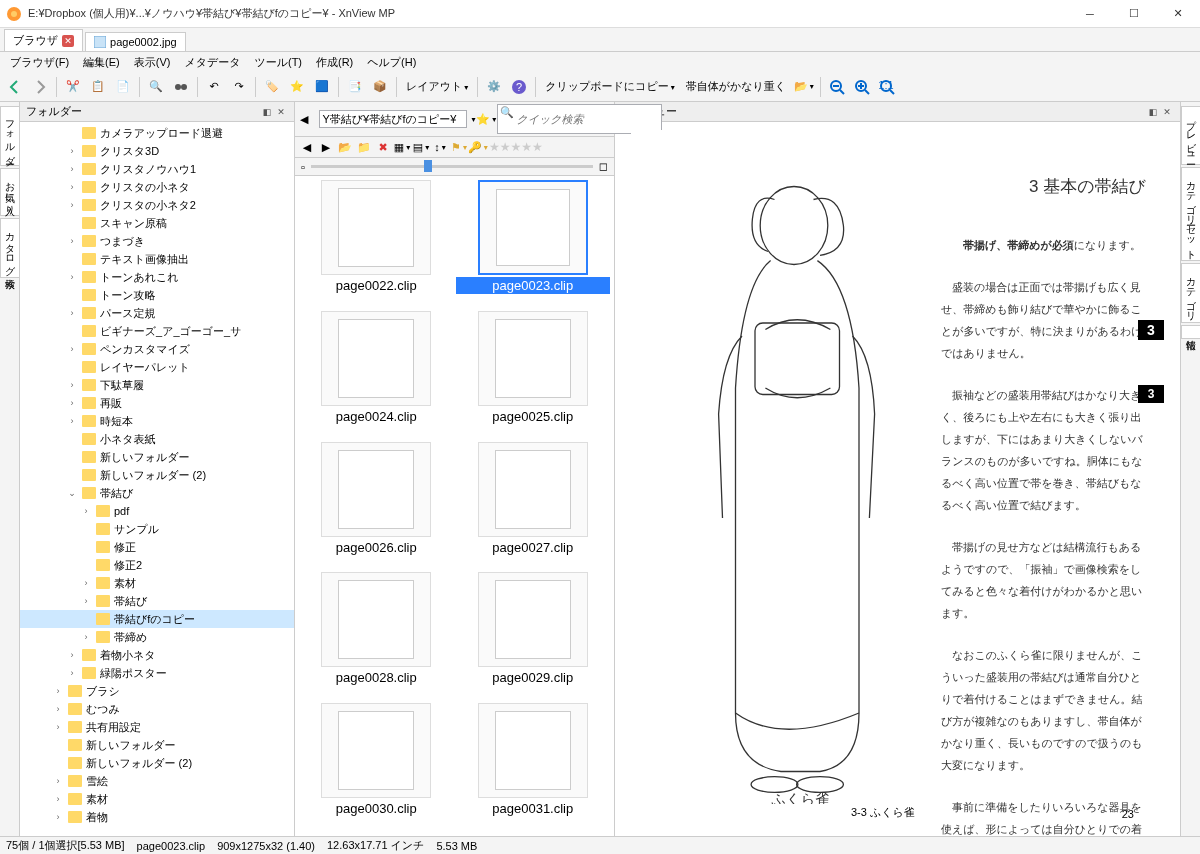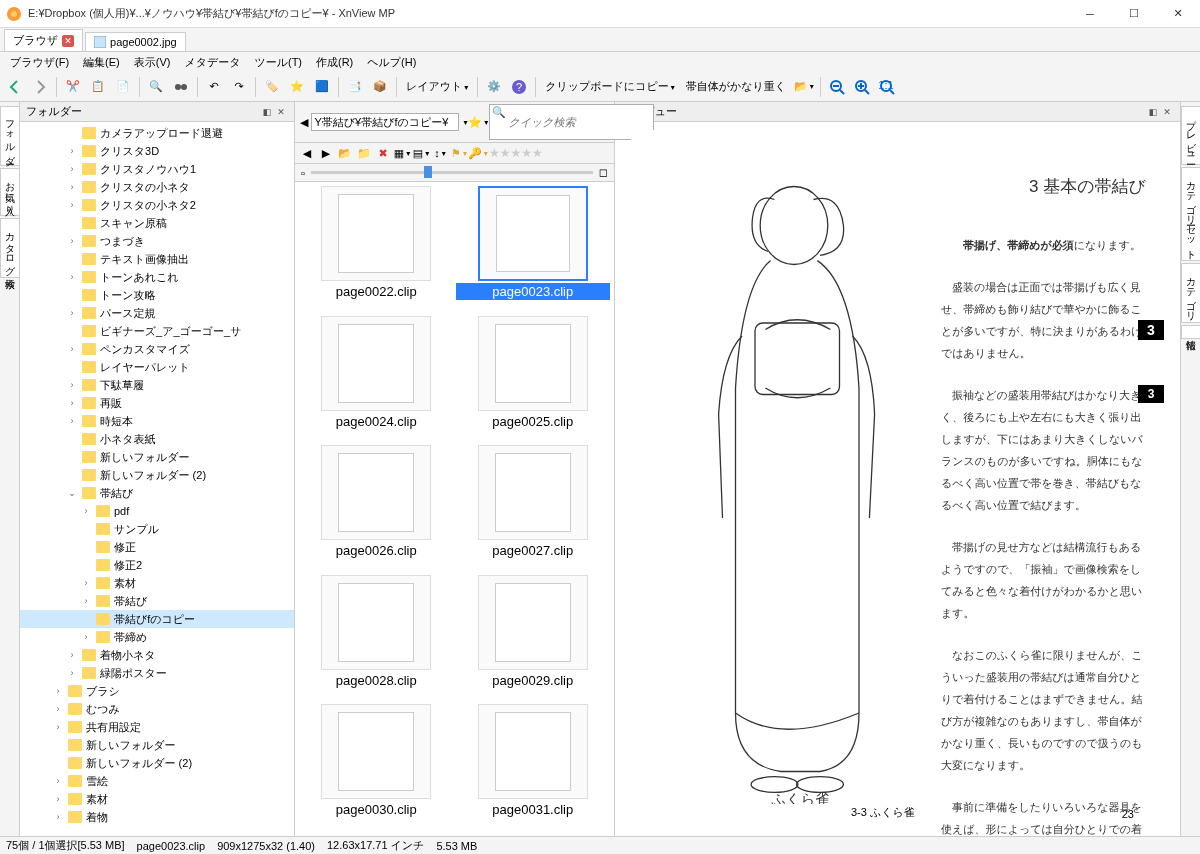--- a/index.html
+++ b/index.html
@@ -35,22 +35,22 @@
 .panel-header .hbtn { width: 14px; height: 14px; display:flex; align-items:center; justify-content:center; font-size:9px; color:#555;}
 .tree { flex: 1; overflow-y: auto; padding: 2px 0; }
 .tree-row { display: flex; align-items: center; height: 18px; padding-left: 4px; white-space: nowrap; }
 .tree-row.selected { background: #cde8ff; }
 .tree-arrow { width: 12px; font-size: 9px; color: #666; text-align: center; }
 .tree-folder { width: 14px; height: 12px; background: #ffd968; border-radius: 1px; margin: 0 4px; }
 .indent { display: inline-block; }
 
 .center-panel { width: 320px; display: flex; flex-direction: column; background: #fff; border-right: 1px solid #ccc; }
 .path-bar { background: #f4f4f4; padding: 2px 4px; display: flex; align-items: center; gap: 2px; border-bottom: 1px solid #ccc; }
-.path-input { flex: 0 0 140px; border: 1px solid #abadb3; padding: 1px 2px; background: #fff; height: 18px; }
-.search-input { flex: 1; border: 1px solid #abadb3; padding: 1px 2px; background: #fff; color: #999; font-style: italic; height: 36px; }
+.path-input { flex: 0 0 140px; border: 1px solid #abadb3; padding: 1px 2px; background: #fff; height: 18px; margin-left: 8px; }
+.search-input { flex: 1; border: 1px solid #abadb3; padding: 1px 2px; background: #fff; color: #999; font-style: italic; height: 30px; }
 .mini-toolbar { background: #f4f4f4; padding: 2px 4px; display: flex; align-items: center; gap: 3px; border-bottom: 1px solid #ccc; flex-wrap: wrap; }
 .slider-row { background: #f4f4f4; height: 18px; display: flex; align-items: center; padding: 0 6px; border-bottom: 1px solid #ccc; }
 .slider-track { flex: 1; height: 3px; background: #ccc; position: relative; margin: 0 6px; }
 .slider-thumb { position: absolute; top: -5px; width: 8px; height: 12px; background: #4a90e2; left: 40%; }
 .thumbs { flex: 1; overflow-y: auto; background: #fff; padding: 4px; display: grid; grid-template-columns: 1fr 1fr; gap: 2px; }
 .thumb-cell { display: flex; flex-direction: column; align-items: center; }
 .thumb-img { width: 110px; height: 95px; border: 1px solid #ddd; background: #fafafa; display: flex; align-items: center; justify-content: center; margin-bottom: 2px; position:relative; }
 .thumb-img.sel { border: 2px solid #2a7fff; }
 .thumb-label { width: 100%; text-align: center; padding: 1px 0; font-size: 13px; overflow: hidden; text-overflow: ellipsis; white-space: nowrap; }
 .thumb-label.sel { background: #2a7fff; color: #fff; }

